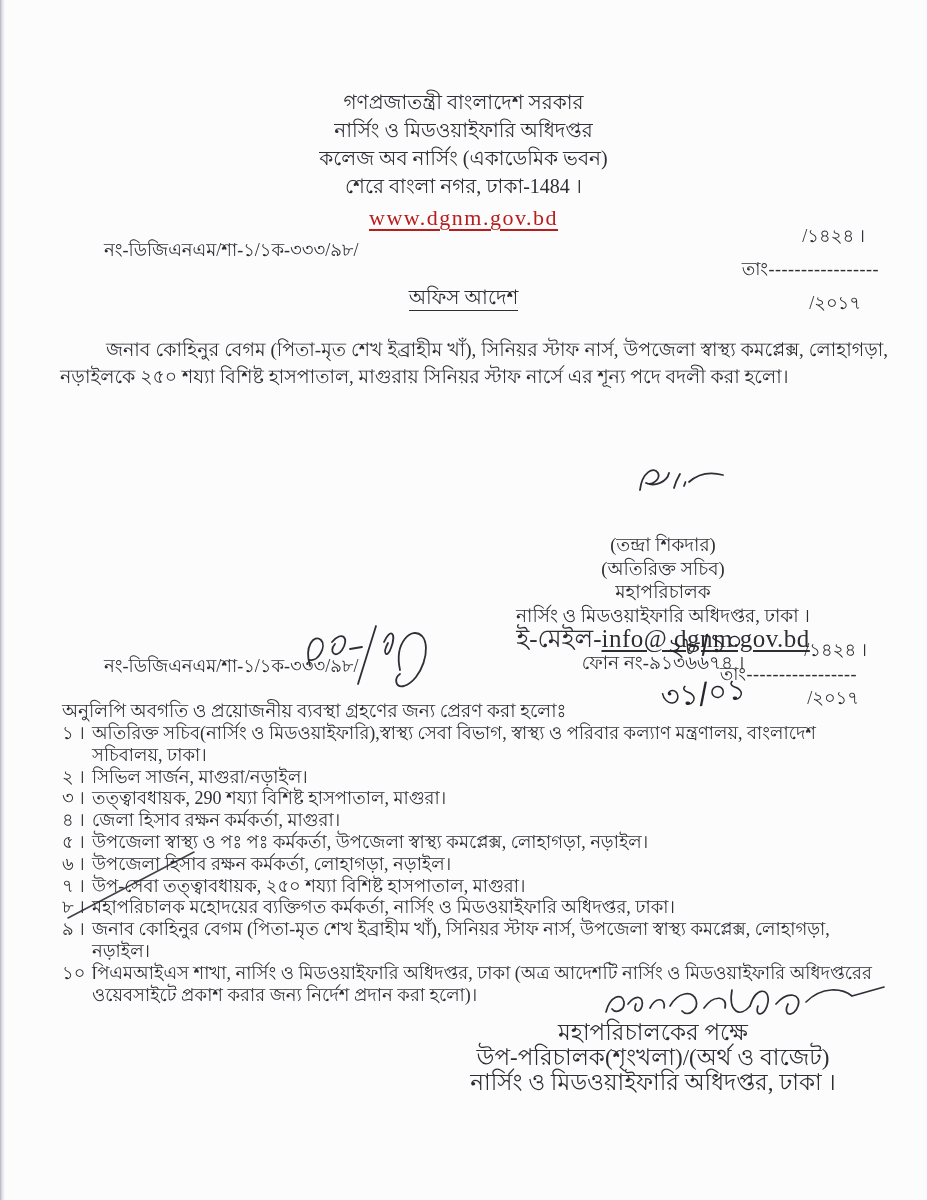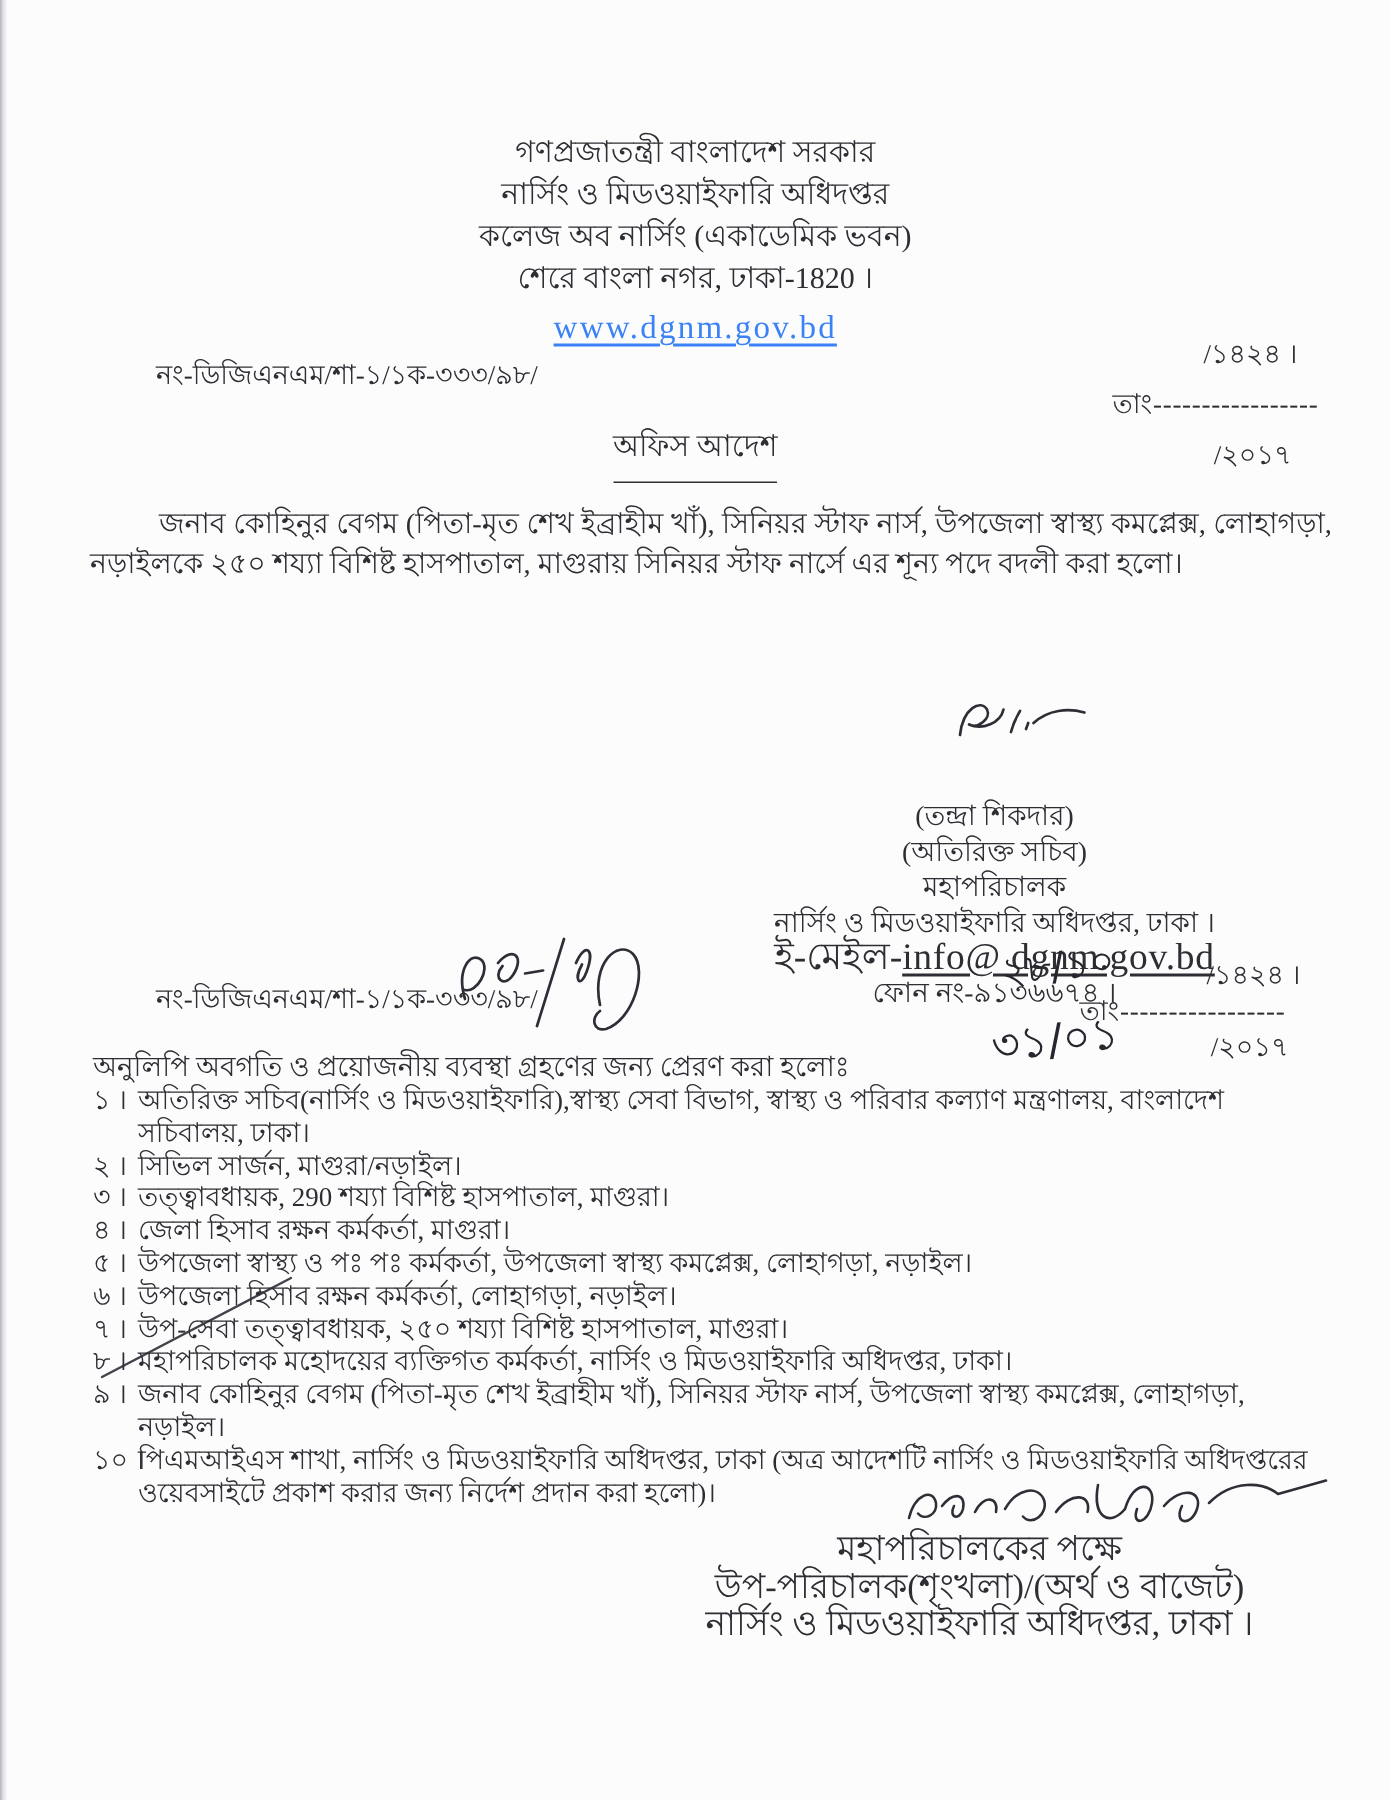--- a/index.html
+++ b/index.html
@@ -15,21 +15,21 @@
     position:absolute;left:0;top:0;width:5px;height:100%;
     background:linear-gradient(to right,#a6a6b0 0px,#d9d9e2 2px,rgba(250,250,252,0) 5px);
     opacity:.85;
   }
   .header{
     position:absolute;top:88px;left:0;right:0;
     text-align:center;font-size:20px;line-height:28px;
   }
   .website{
     display:inline-block;margin-top:4px;
-    font-size:22px;letter-spacing:1.5px;color:#3b82f6;
+    font-size:22px;letter-spacing:1.5px;color:#b91c1c;
     text-decoration:underline;text-underline-offset:4px;
   }
   .ref-line{position:absolute;left:80px;font-size:18px;white-space:nowrap;margin-left:24px;}
   .ref-top{top:236px;}
   .ref-mid{top:652px;}
   .date-block{
     position:absolute;right:48px;width:230px;height:90px;
     font-size:18px;text-align:right;
   }
   .date-top{top:222px;}
@@ -43,21 +43,21 @@
   .hand{
     font-size:26px;color:#27262e;white-space:nowrap;
     transform:rotate(-6deg);display:inline-block;
     font-family:"DejaVu Sans","Liberation Sans",sans-serif;
   }
   .hand-bn-date{position:absolute;left:18px;top:-2px;}
   .hand-en-date{position:absolute;left:12px;top:44px;font-size:29px;}
   .doc-title{
     position:absolute;top:282px;left:0;right:0;text-align:center;font-size:20px;
   }
-  .doc-title span{border-bottom:1.5px solid #2e2d33;padding-bottom:12px;}
+  .doc-title span{border-bottom:1.5px solid #2e2d33;padding-bottom:2px;}
   .para{
     position:absolute;left:60px;width:828px;
     font-size:19px;line-height:27px;text-align:justify;text-indent:46px;
   }
   .para1{top:336px;}
   .para2{top:418px;}
   .sig-scrawl1{position:absolute;left:632px;top:460px;}
   .sig-block{position:absolute;text-align:center;}
   .sig-block-1{top:534px;left:453px;width:420px;font-size:18.5px;line-height:22.5px;}
   .sig-block-1 .line{margin:0 0 1px 0;}
@@ -76,21 +76,21 @@
 </head>
 <body>
 
 <div class="page">
   <div class="scan-edge"></div>
 
   <div class="header">
     <div>গণপ্রজাতন্ত্রী বাংলাদেশ সরকার</div>
     <div>নার্সিং ও মিডওয়াইফারি অধিদপ্তর</div>
     <div>কলেজ অব নার্সিং (একাডেমিক ভবন)</div>
-    <div>শেরে বাংলা নগর, ঢাকা-1820 ।</div>
+    <div>শেরে বাংলা নগর, ঢাকা-1484 ।</div>
     <div><span class="website">www.dgnm.gov.bd</span></div>
   </div>
 
   <div class="ref-line ref-top">নং-ডিজিএনএম/শা-১/১ক-৩৩৩/৯৮/</div>
   <div class="date-block date-top">
     <span class="bn-year">/১৪২৪ ।</span>
     <span class="tang">তাং-----------------</span>
     <span class="en-year">/২০১৭</span>
   </div>
 

